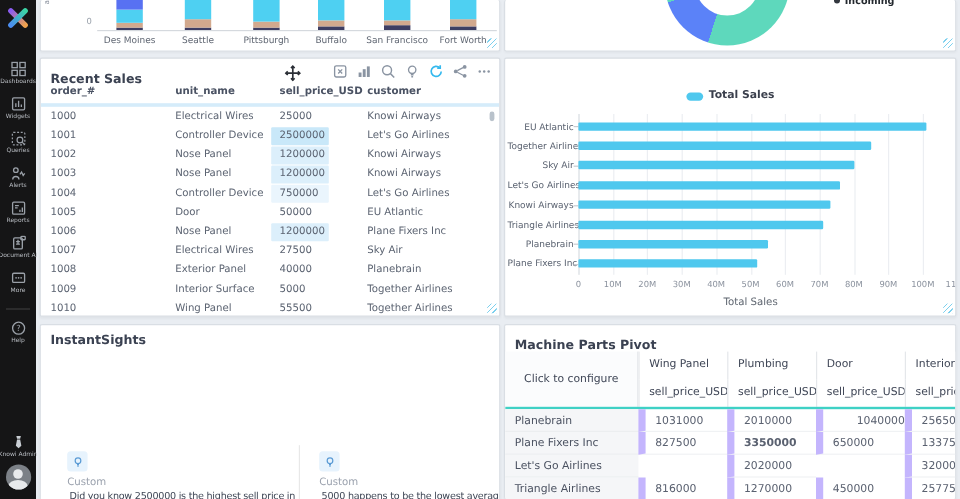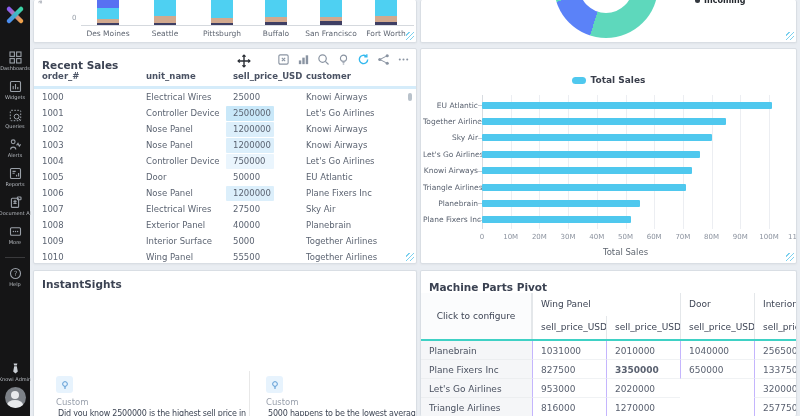--- a/index.html
+++ b/index.html
@@ -77,21 +77,21 @@
   .ins-text { position:absolute; top:138px; font-size:8px; letter-spacing:-0.2px; color:#3d4554; white-space:nowrap; overflow:hidden; }
 
   
   #card-pivot { left:420px; top:270px; width:377px; height:146px; border-bottom:none; }
   #pivot-table { position:absolute; left:0; top:22px; right:0; bottom:0; }
   .pv-cell { position:absolute; font-size:9px; white-space:nowrap; overflow:hidden; }
   .pv-head { color:#3e4555; border-left:1px solid #e4e7ea; padding:6px 0 0 8px; background:#fff; }
   .pv-corner { background:#fbfcfd; border-right:1px solid #e4e7ea; display:flex; align-items:center; justify-content:center; color:#3e4555; }
   .pv-teal { position:absolute; left:0; right:0; height:2px; }
   .pv-rowlbl { background:#f5f6f8; color:#4a5160; padding:5px 0 0 8px; border-bottom:1px solid #eceef0; }
-  .pv-val { color:#5a6170; padding:5px 0 0 8px; border-bottom:1px solid #f0f2f4; border-left:1px solid #c4b5fd; }
+  .pv-val { color:#5a6170; padding:5px 0 0 8px; border-bottom:1px solid #f0f2f4; border-left:6px solid #c4b5fd; }
 </style>
 </head>
 <body>
 
 <aside id="sidebar">
   <div id="logo">
     <svg width="22" height="22" viewBox="0 0 22 22">
       <defs>
         <linearGradient id="lg1" x1="0" y1="0" x2="1" y2="1">
             <stop offset="0" stop-color="#8a5cf0"></stop>
@@ -483,38 +483,39 @@
 </div>
 
 <div class="card" id="card-pivot">
   <div class="w-head">
     <span class="w-title">Machine Parts Pivot</span>
   </div>
   <div id="pivot-table">
       <div class="pv-cell pv-corner" style="left: 0px; top: 0px; width: 111px; height: 46px;">Click to configure</div>
       <div class="pv-cell pv-head" style="left: 111px; top: 0px; width: 74px; height: 23px;">Wing Panel</div>
       <div class="pv-cell pv-head" style="left: 111px; top: 23px; width: 74px; height: 23px;">sell_price_USD</div>
+      <div class="pv-cell pv-head" style="left: 185px; top: 0px; width: 74px; height: 23px;">Plumbing</div>
       <div class="pv-cell pv-head" style="left: 185px; top: 23px; width: 74px; height: 23px;">sell_price_USD</div>
       <div class="pv-cell pv-head" style="left: 259px; top: 0px; width: 74px; height: 23px;">Door</div>
       <div class="pv-cell pv-head" style="left: 259px; top: 23px; width: 74px; height: 23px;">sell_price_USD</div>
       <div class="pv-cell pv-head" style="left: 333px; top: 0px; width: 74px; height: 23px;">Interior Surface</div>
       <div class="pv-cell pv-head" style="left: 333px; top: 23px; width: 74px; height: 23px;">sell_price_USD</div>
       <div class="pv-teal" style="top: 46px; background: rgb(63, 209, 197);"></div>
       <div class="pv-cell pv-rowlbl" style="left: 0px; top: 48px; width: 111px; height: 19px;">Planebrain</div>
       <div class="pv-cell pv-val" style="left: 111px; top: 48px; width: 74px; height: 19px;">1031000</div>
       <div class="pv-cell pv-val" style="left: 185px; top: 48px; width: 74px; height: 19px;">2010000</div>
-      <div class="pv-cell pv-val" style="left: 259px; top: 48px; width: 74px; height: 19px;">1040000</div>
+      <div class="pv-cell pv-val" style="left: 259px; top: 48px; width: 74px; height: 19px; text-align: right;">1040000</div>
       <div class="pv-cell pv-val" style="left: 333px; top: 48px; width: 74px; height: 19px;">2565000</div>
       <div class="pv-cell pv-rowlbl" style="left: 0px; top: 67px; width: 111px; height: 19px;">Plane Fixers Inc</div>
       <div class="pv-cell pv-val" style="left: 111px; top: 67px; width: 74px; height: 19px;">827500</div>
       <div class="pv-cell pv-val" style="left: 185px; top: 67px; width: 74px; height: 19px; font-weight: bold;">3350000</div>
       <div class="pv-cell pv-val" style="left: 259px; top: 67px; width: 74px; height: 19px;">650000</div>
       <div class="pv-cell pv-val" style="left: 333px; top: 67px; width: 74px; height: 19px;">1337500</div>
       <div class="pv-cell pv-rowlbl" style="left: 0px; top: 86px; width: 111px; height: 19px;">Let's Go Airlines</div>
-      <div class="pv-cell pv-val" style="left: 111px; top: 86px; width: 74px; height: 19px;">953000</div>
       <div class="pv-cell pv-val" style="left: 185px; top: 86px; width: 74px; height: 19px;">2020000</div>
       <div class="pv-cell pv-val" style="left: 333px; top: 86px; width: 74px; height: 19px;">3200000</div>
       <div class="pv-cell pv-rowlbl" style="left: 0px; top: 105px; width: 111px; height: 19px;">Triangle Airlines</div>
       <div class="pv-cell pv-val" style="left: 111px; top: 105px; width: 74px; height: 19px;">816000</div>
       <div class="pv-cell pv-val" style="left: 185px; top: 105px; width: 74px; height: 19px;">1270000</div>
+      <div class="pv-cell pv-val" style="left: 259px; top: 105px; width: 74px; height: 19px;">450000</div>
       <div class="pv-cell pv-val" style="left: 333px; top: 105px; width: 74px; height: 19px;">2577500</div>
     </div>
 </div>
 
 </body></html>

